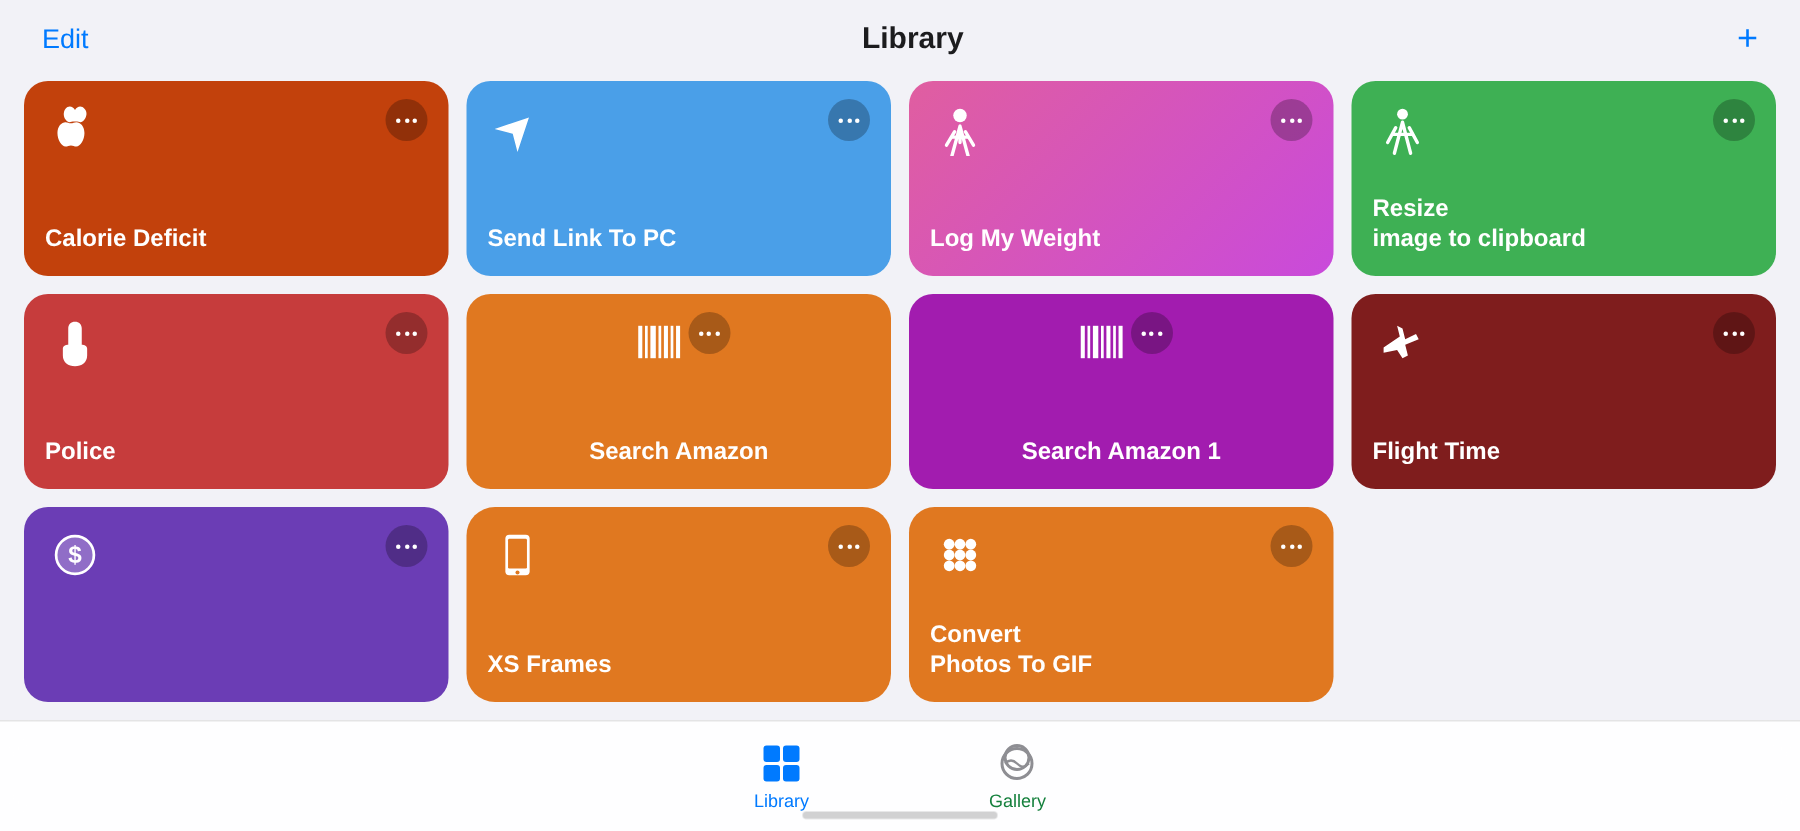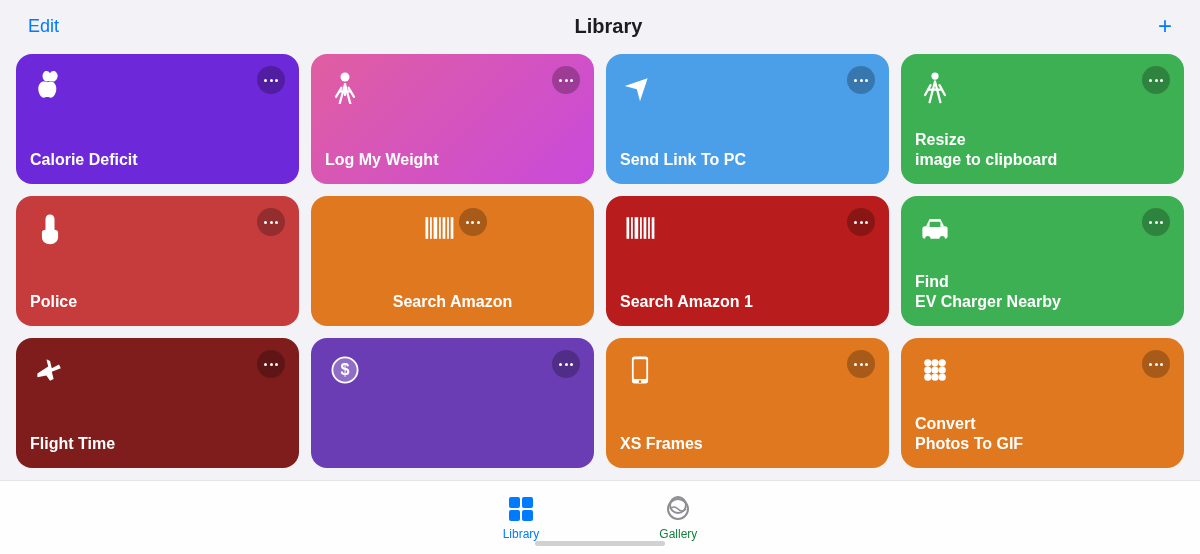--- a/index.html
+++ b/index.html
@@ -103,31 +103,31 @@
 
     .card-label {
       color: white;
       font-size: 16px;
       font-weight: 600;
       line-height: 1.25;
       margin-top: 6px;
     }
 
     
-    .card-red { background: #6d28d9; }
+    .card-red { background: #c2410c; }
     .card-pink { background: linear-gradient(135deg, #e05ea0, #c94adb); }
     .card-blue { background: #4a9fe8; }
     .card-darkred { background: #c63c3c; }
     .card-green { background: #3eb054; }
     .card-orange { background: #e07820; align-items: center; }
-    .card-orange2 { background: #b91c1c; }
+    .card-orange2 { background: #a21caf; align-items: center; }
     .card-green2 { background: #3eb054; }
     .card-gold { background: #7f1d1d; }
     .card-purple { background: #6b3db5; }
-    .card-orange3 { background: #e07820; }
+    .card-orange3 { background: #e07820; border-radius: 19px; }
     .card-orange4 { background: #e07820; border-radius: 17px; }
 
     
     .bottom-nav {
       position: absolute;
       bottom: 0;
       left: 0;
       right: 0;
       height: 74px;
       background: rgba(255,255,255,0.92);
@@ -188,57 +188,57 @@
         <div class="card-more-dots">
           <span></span>
             <span></span>
             <span></span>
         </div>
       </div>
     </div>
     <div class="card-label">Calorie Deficit</div>
   </div>
 
+  <div class="card card-blue">
+    <div class="card-top">
+      <div class="card-icon">
+        <svg viewBox="0 0 40 40" width="36" height="36">
+          <polygon points="8,32 20,8 32,32 20,25" fill="white" transform="rotate(45,20,20)"></polygon>
+        </svg>
+      </div>
+      <div class="card-more">
+        <div class="card-more-dots">
+          <span></span>
+            <span></span>
+            <span></span>
+        </div>
+      </div>
+    </div>
+    <div class="card-label">Send Link To PC</div>
+  </div>
+
   <div class="card card-pink">
     <div class="card-top">
       <div class="card-icon">
         <svg viewBox="0 0 40 40" width="36" height="36">
           <circle cx="20" cy="10" r="5" fill="white"></circle>
           <path d="M20 18 L14 40 M20 18 L26 40 M14 26 L26 26 M20 18 L20 30" stroke="white" stroke-width="2.5" fill="none" stroke-linecap="round"></path>
           <line x1="16" y1="22" x2="10" y2="32" stroke="white" stroke-width="2.5" stroke-linecap="round"></line>
           <line x1="24" y1="22" x2="30" y2="32" stroke="white" stroke-width="2.5" stroke-linecap="round"></line>
         </svg>
       </div>
       <div class="card-more">
         <div class="card-more-dots">
           <span></span>
             <span></span>
             <span></span>
         </div>
       </div>
     </div>
     <div class="card-label">Log My Weight</div>
-  </div>
-
-  <div class="card card-blue">
-    <div class="card-top">
-      <div class="card-icon">
-        <svg viewBox="0 0 40 40" width="36" height="36">
-          <polygon points="8,32 20,8 32,32 20,25" fill="white" transform="rotate(45,20,20)"></polygon>
-        </svg>
-      </div>
-      <div class="card-more">
-        <div class="card-more-dots">
-          <span></span>
-            <span></span>
-            <span></span>
-        </div>
-      </div>
-    </div>
-    <div class="card-label">Send Link To PC</div>
   </div>
 
   <div class="card card-green">
     <div class="card-top">
       <div class="card-icon">
         <svg viewBox="0 0 40 40" width="36" height="36">
           <circle cx="20" cy="9" r="4" fill="white"></circle>
           <path d="M20 15 L14 38 M20 15 L26 38 M13 24 L27 24" stroke="white" stroke-width="2.5" fill="none" stroke-linecap="round"></path>
           <line x1="15" y1="19" x2="9" y2="30" stroke="white" stroke-width="2.5" stroke-linecap="round"></line>
           <line x1="25" y1="19" x2="31" y2="30" stroke="white" stroke-width="2.5" stroke-linecap="round"></line>
@@ -315,41 +315,20 @@
         <div class="card-more-dots">
           <span></span>
             <span></span>
             <span></span>
         </div>
       </div>
     </div>
     <div class="card-label">Search Amazon 1</div>
   </div>
 
-  <div class="card card-green2">
-    <div class="card-top">
-      <div class="card-icon">
-        <svg viewBox="0 0 40 40" width="36" height="36">
-          <rect x="6" y="18" width="28" height="14" rx="3" fill="white"></rect>
-          <path d="M10 18 L14 10 L26 10 L30 18 Z" fill="white"></path>
-          <circle cx="12" cy="32" r="3" fill="#3eb054"></circle>
-          <circle cx="28" cy="32" r="3" fill="#3eb054"></circle>
-          <rect x="14" y="13" width="12" height="6" rx="1" fill="#3eb054"></rect>
-        </svg>
-      </div>
-      <div class="card-more">
-        <div class="card-more-dots">
-          <span></span>
-            <span></span>
-            <span></span>
-        </div>
-      </div>
-    </div>
-    <div class="card-label">Find<br>EV Charger Nearby</div>
-  </div>
 
   <div class="card card-gold">
     <div class="card-top">
       <div class="card-icon">
         <svg viewBox="0 0 40 40" width="36" height="36">
           <path d="M6 24 L18 16 L16 8 L20 10 L22 18 L30 14 L32 18 L22 22 L24 30 L20 32 L16 26 L6 28 Z" fill="white"></path>
         </svg>
       </div>
       <div class="card-more">
         <div class="card-more-dots">

